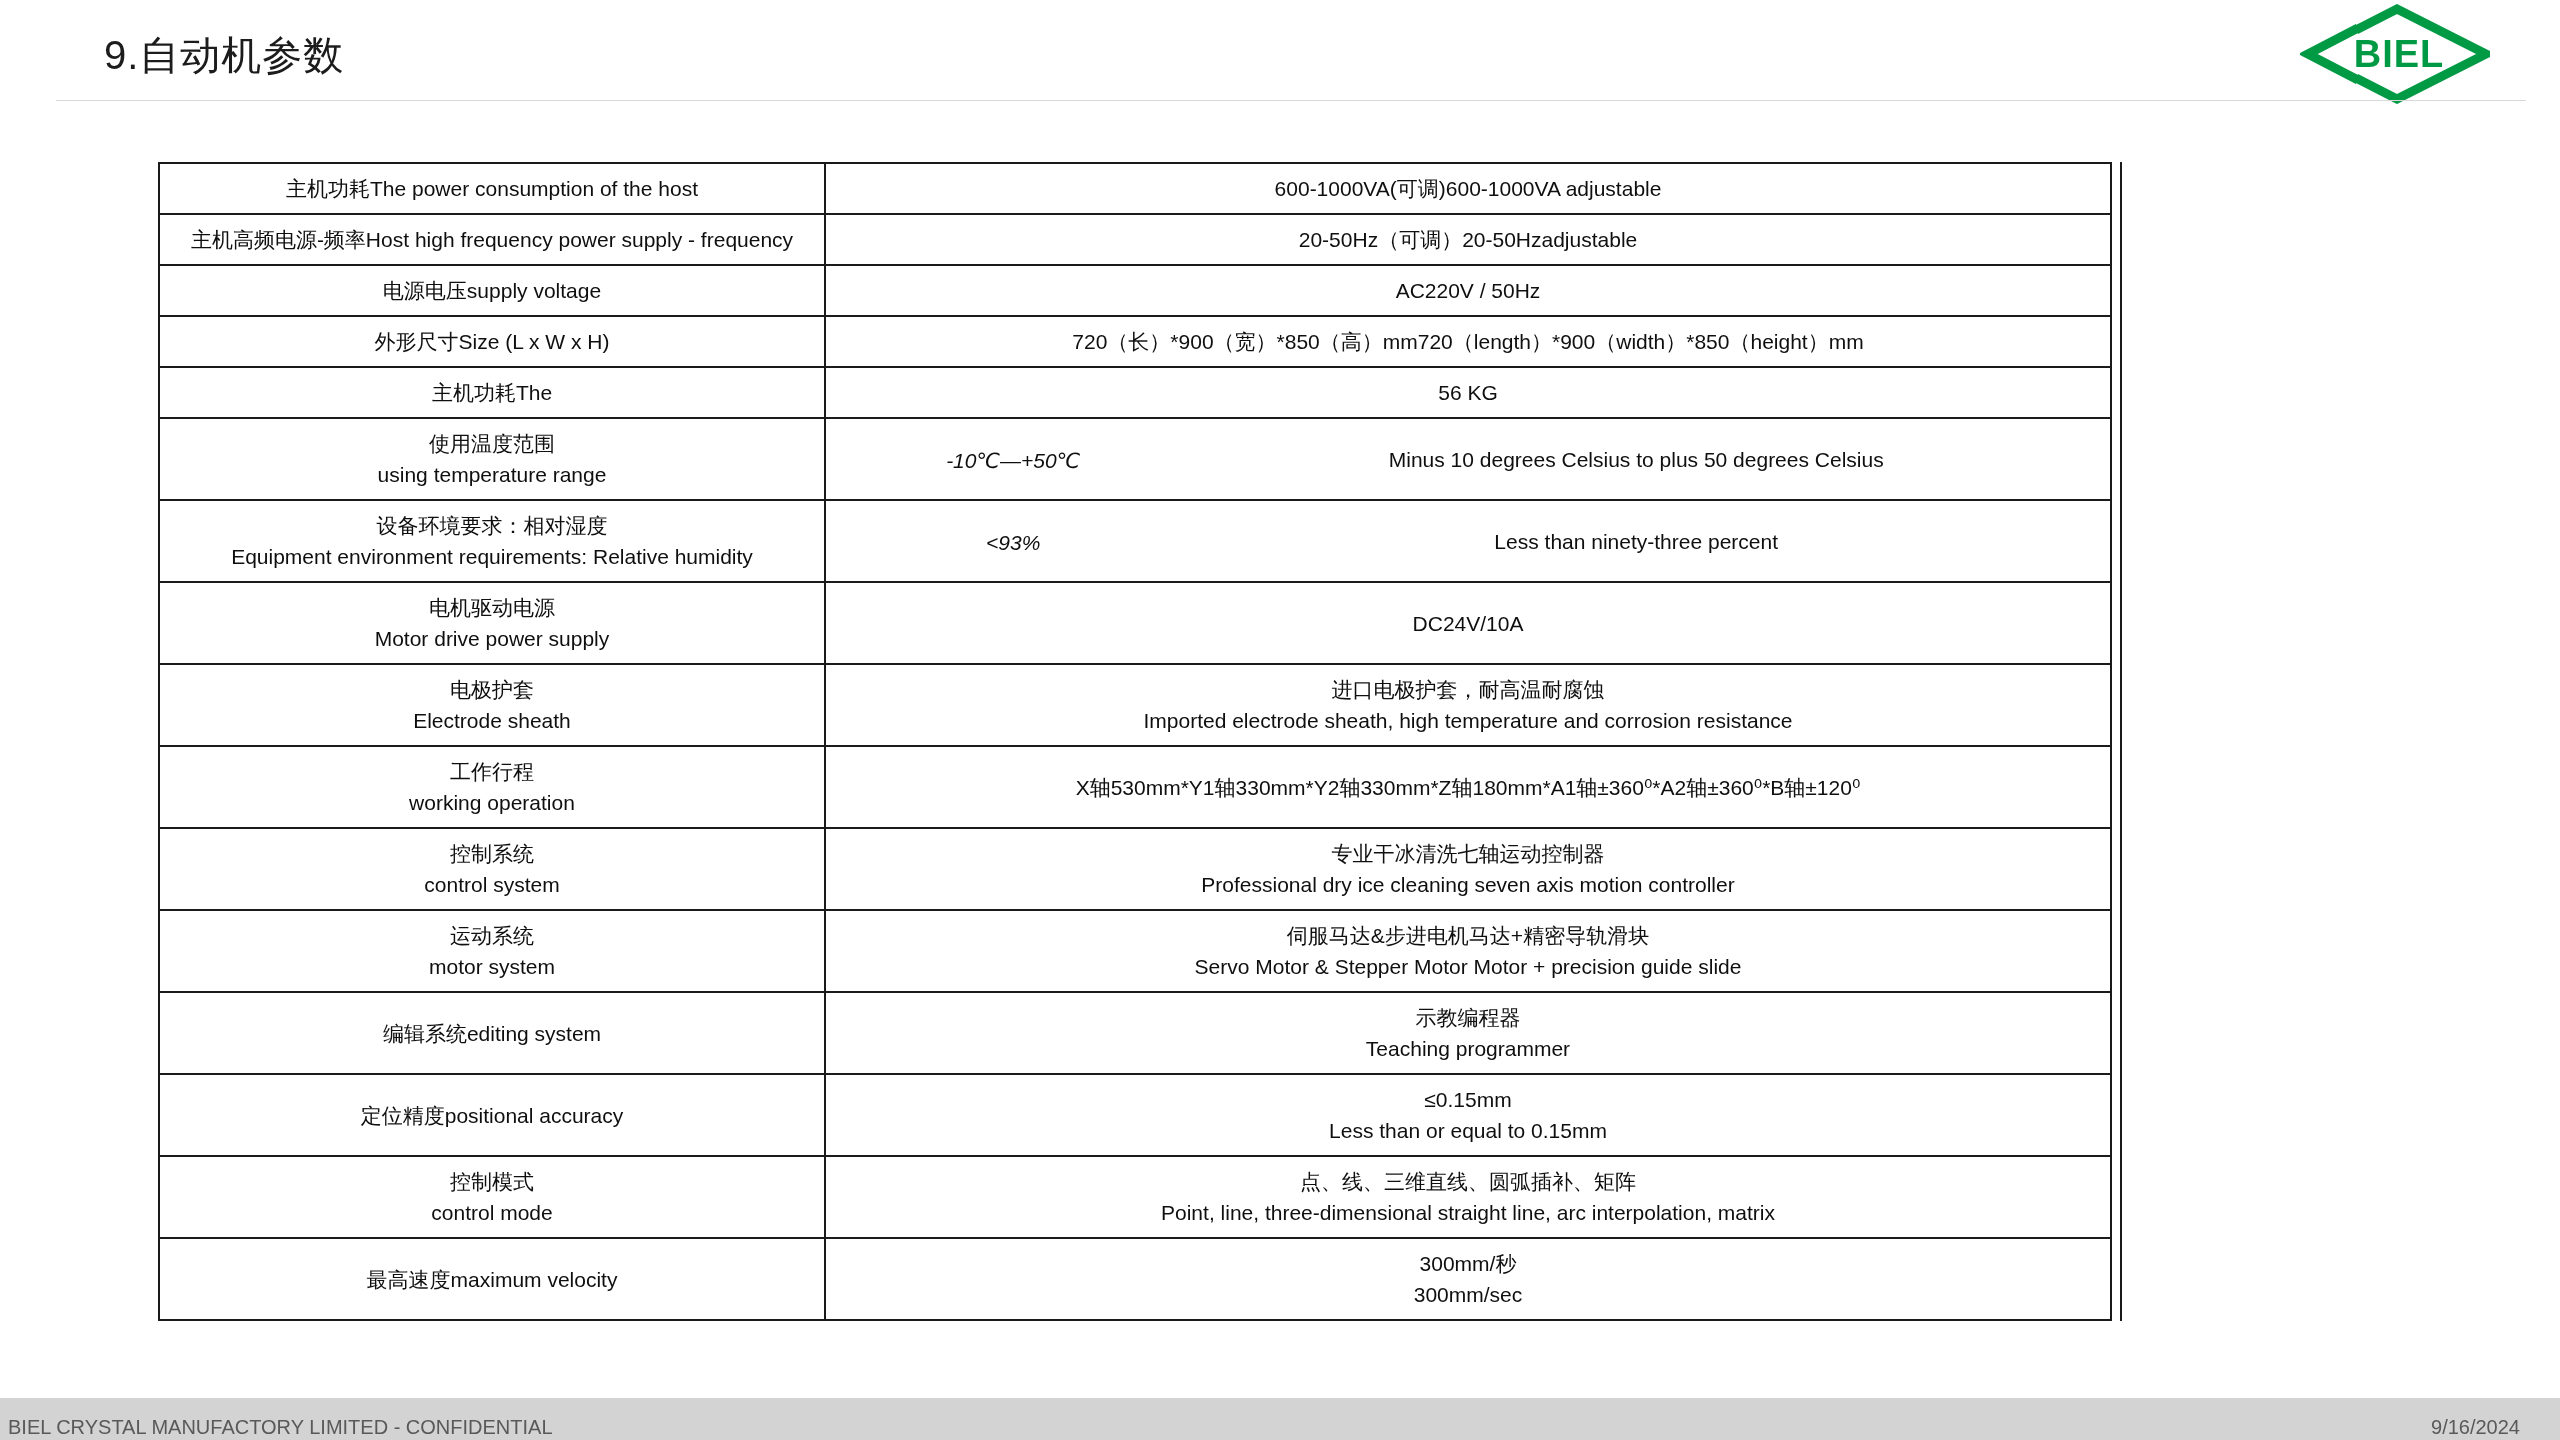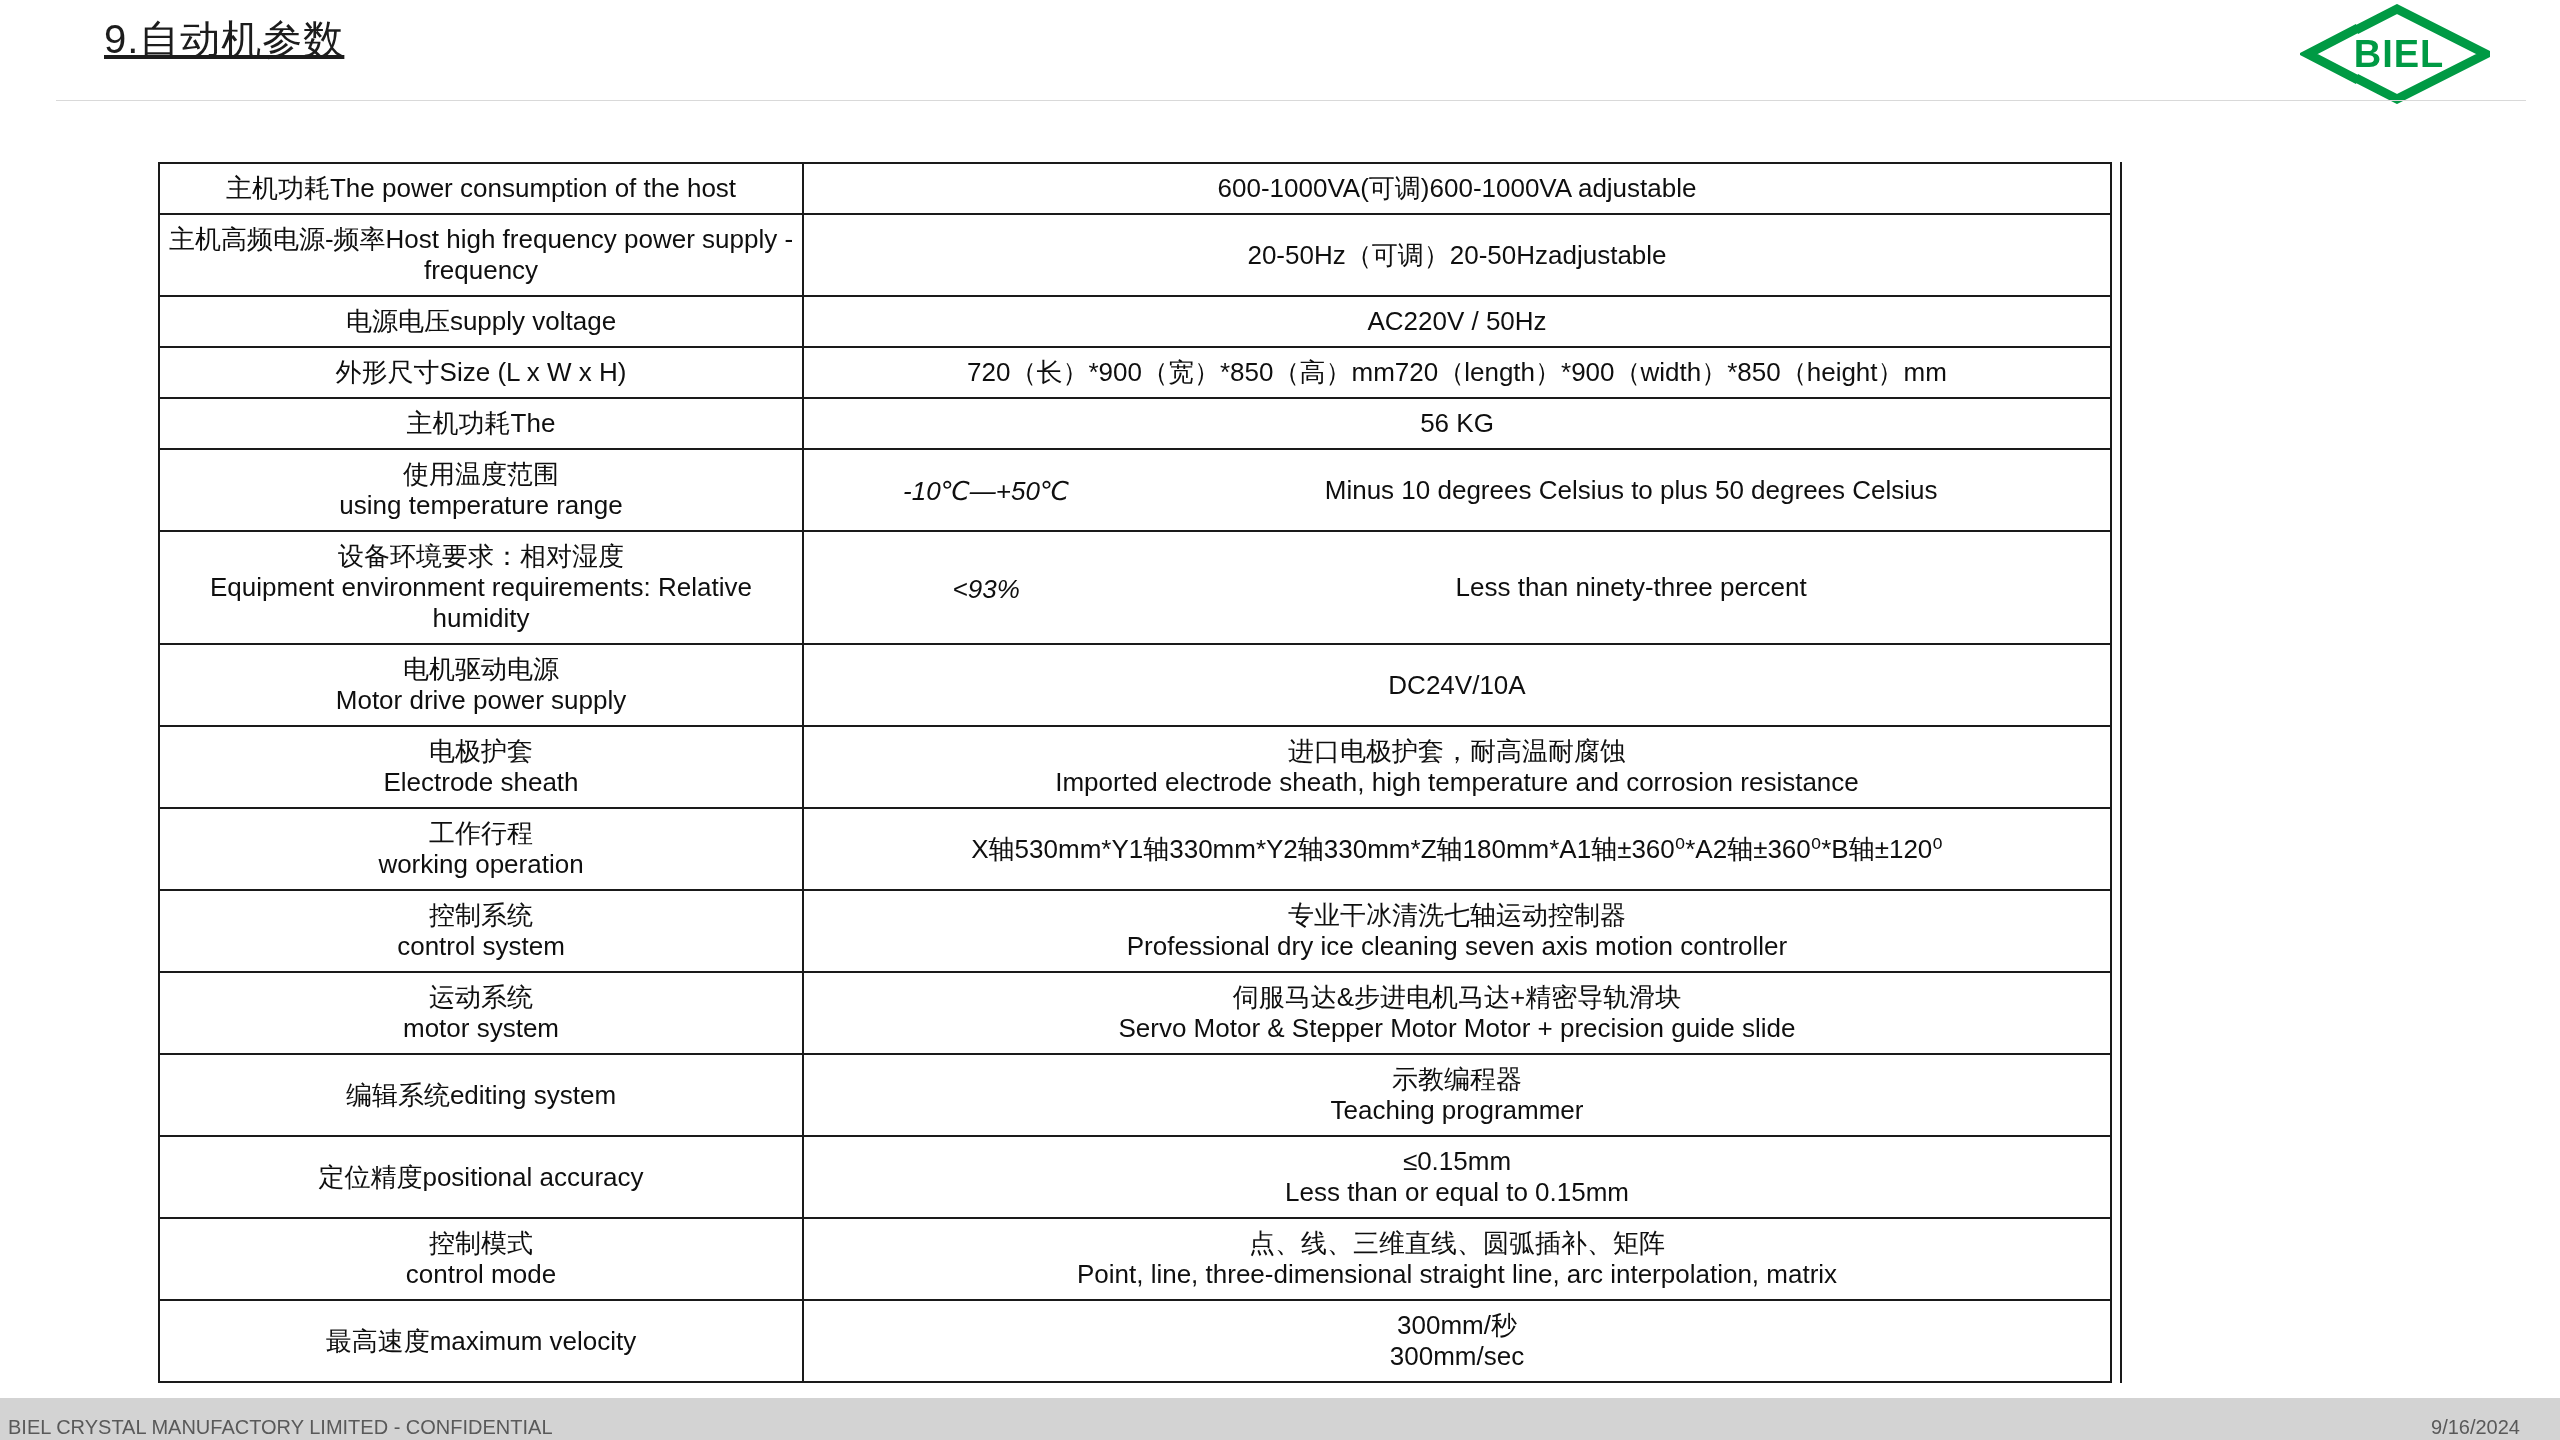--- a/index.html
+++ b/index.html
@@ -1,42 +1,42 @@
 <!DOCTYPE html>
 <html><head>
 <meta charset="utf-8">
 <style>
   html,body{margin:0;padding:0;background:#ffffff;}
   body{
     width:2560px;height:1440px;position:relative;overflow:hidden;
     font-family:"Liberation Sans","DejaVu Sans",sans-serif;color:#111;
   }
   .page-title{
-    position:absolute;left:104px;top:12px;
-    font-size:40px;color:#1c1c1c;letter-spacing:1px;text-decoration:underline;
+    position:absolute;left:104px;top:28px;
+    font-size:40px;color:#1c1c1c;letter-spacing:1px;
   }
   .title-rule{
     position:absolute;left:56px;top:100px;width:2470px;height:1px;
     background:#d9d9d9;
   }
   .logo{position:absolute;left:2300px;top:4px;width:190px;height:100px;}
   .table-wrap{position:absolute;left:158px;top:162px;width:1954px;}
   
   .table-wrap::after{
     content:"";position:absolute;top:0;right:-10px;width:2px;height:100%;
     background:#1a1a1a;
   }
   table.spec{
     width:100%;border-collapse:collapse;table-layout:fixed;
   }
   table.spec td{
     border:2px solid #1a1a1a;
-    font-size:26px;line-height:31px;color:#0f0f0f;
+    font-size:21px;line-height:31px;color:#0f0f0f;
     text-align:center;vertical-align:middle;
-    padding:9px 8px;word-wrap:break-word;
+    padding:9px 19px;word-wrap:break-word;
   }
   td.c-label{width:626px;}
   td.c-value{}
   td.c-value-split{padding:6px 0;}
   .vs{display:flex;align-items:center;width:100%;}
   .vs-left{width:27%;text-align:center;flex-shrink:0;align-self:flex-start;padding-top:3px;font-style:italic;}
   .vs-right{flex:1;display:flex;justify-content:center;}
   .vs-right span{display:inline-block;max-width:780px;text-align:right;}
   .footer{
     position:absolute;left:0;bottom:0;width:2560px;height:42px;

